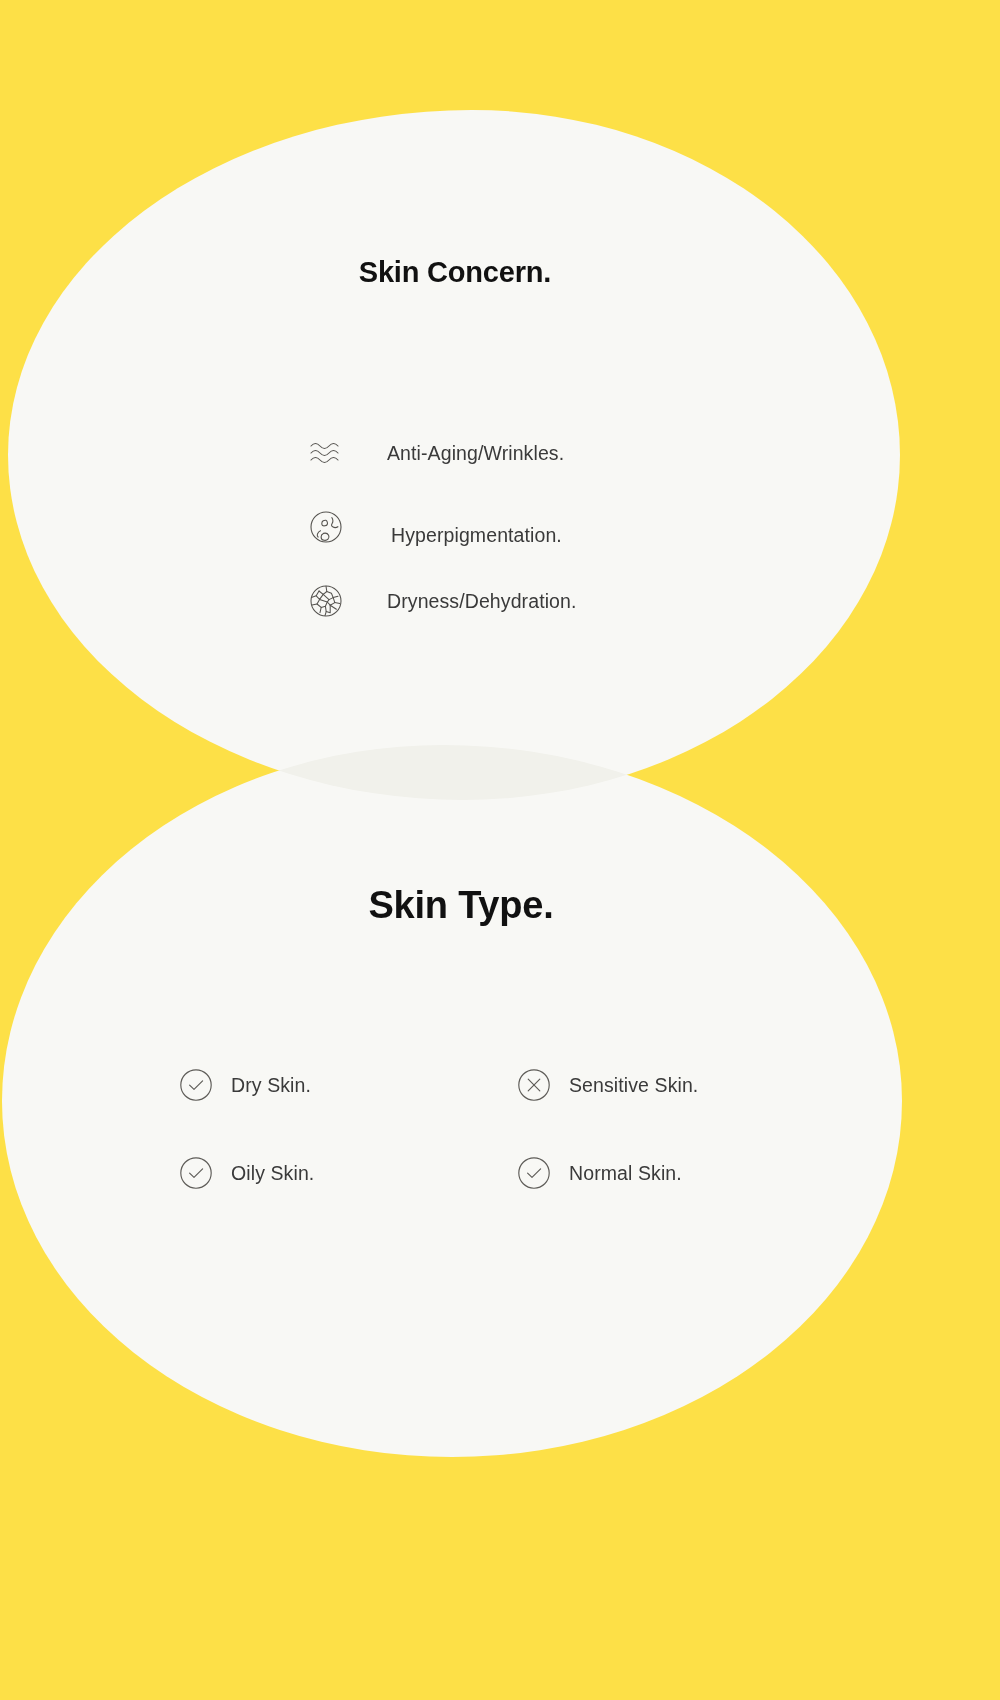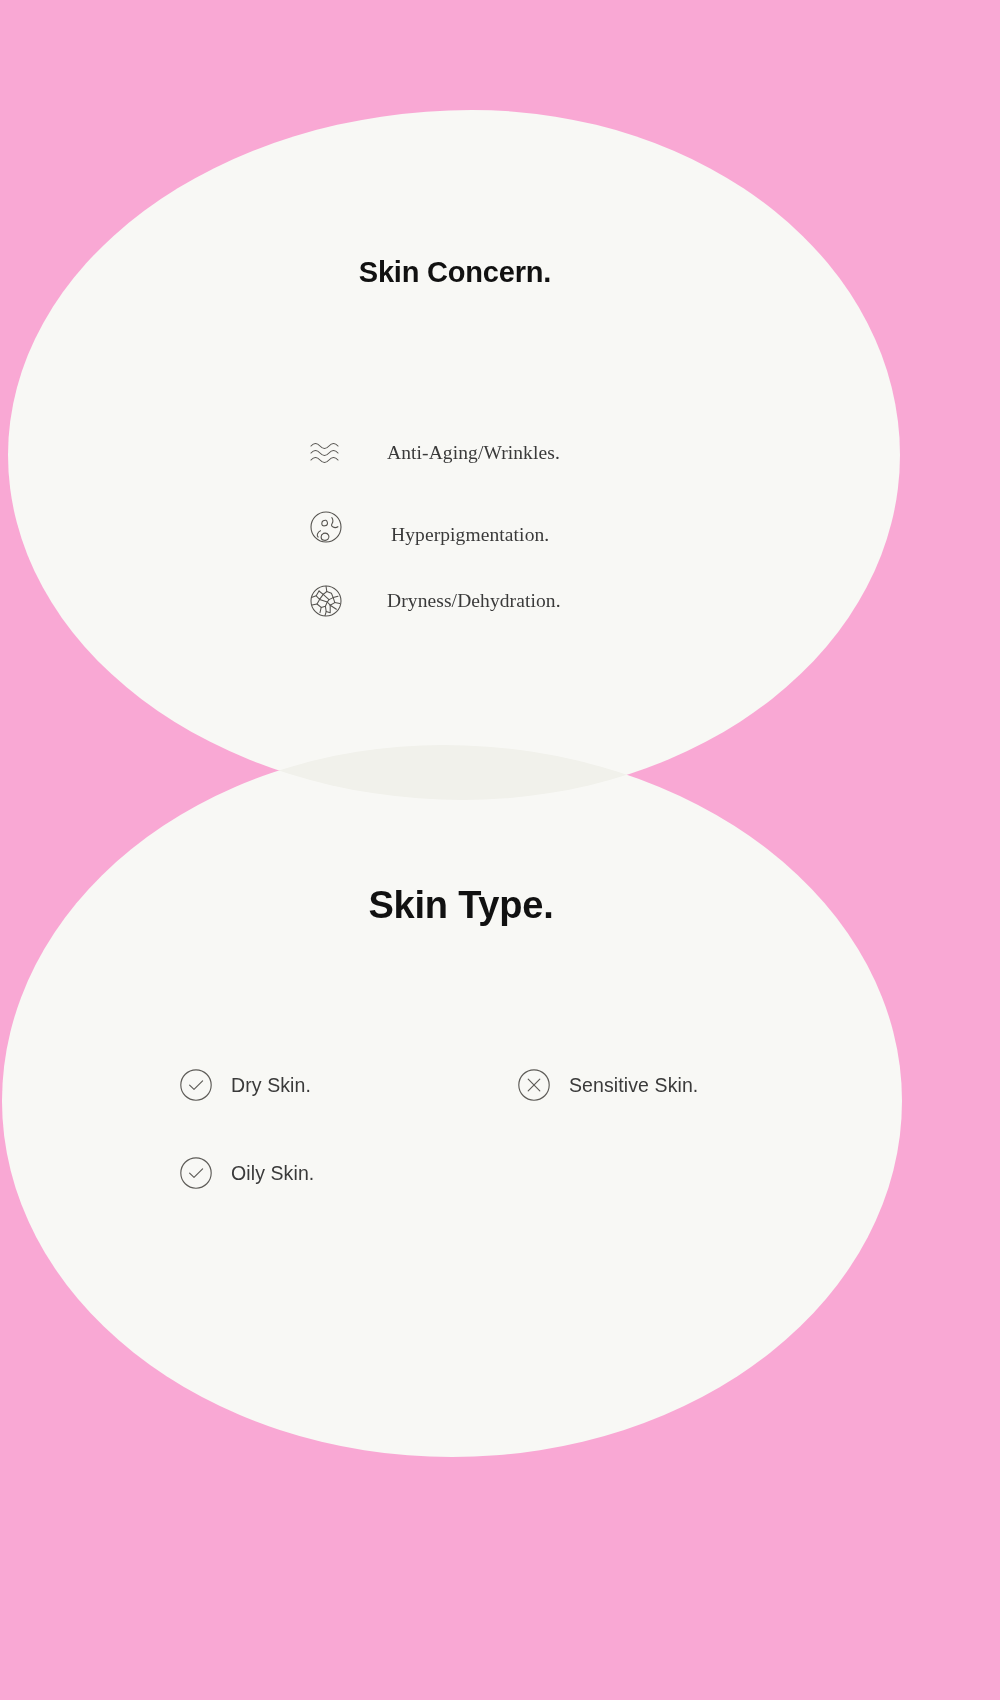--- a/index.html
+++ b/index.html
@@ -2,21 +2,21 @@
 <html><head>
 <meta charset="utf-8">
 <style>
   * { margin:0; padding:0; box-sizing:border-box; }
   html, body {
     width:1000px; height:1700px;
     background:#ffffff;
     font-family:"Liberation Sans", sans-serif;
     overflow:hidden;
   }
-  #stage { position:relative; width:1000px; height:1700px; background:#f9a8d4; }
+  #stage { position:relative; width:1000px; height:1700px; background:#fde047; }
 
   
   .blob-layer {
     position:absolute; inset:0;
     isolation:isolate;
   }
   .blob {
     position:absolute;
     background:#f8f8f5;
     mix-blend-mode:multiply;
@@ -67,21 +67,20 @@
     flex:0 0 46px;
     display:flex; align-items:center; justify-content:center;
   }
   .concern-label {
     margin-left:38px;
     font-size:19.5px;
     color:#3a3a3a;
     font-weight:400;
     letter-spacing:0.1px;
     white-space:nowrap;
-    font-family:Liberation Serif, serif;
   }
   .concern-row.indent .concern-label { margin-left:42px;margin-top:16px; }
 
   
   #type-grid {
     position:absolute;
     left:176px; top:1062px;
     width:640px;
     display:grid;
     grid-template-columns:338px 302px;
@@ -199,18 +198,27 @@
       <div class="type-row">
         <span class="type-mark">
           <svg width="40" height="40" viewBox="0 0 40 40" fill="none" stroke="#5d5b57" stroke-width="1.15" stroke-linecap="round" stroke-linejoin="round">
             <circle cx="20" cy="20" r="15.2"></circle>
             <path d="M13.6 20.2 L18.0 24.4 L26.6 15.8"></path>
           </svg>
         </span>
         <span class="type-label">Oily Skin.</span>
       </div>
 
+      <div class="type-row">
+        <span class="type-mark">
+          <svg width="40" height="40" viewBox="0 0 40 40" fill="none" stroke="#5d5b57" stroke-width="1.15" stroke-linecap="round" stroke-linejoin="round">
+            <circle cx="20" cy="20" r="15.2"></circle>
+            <path d="M13.6 20.2 L18.0 24.4 L26.6 15.8"></path>
+          </svg>
+        </span>
+        <span class="type-label">Normal Skin.</span>
+      </div>
 
 
     </div>
 
   </div>
 </div>
 
 </body></html>

